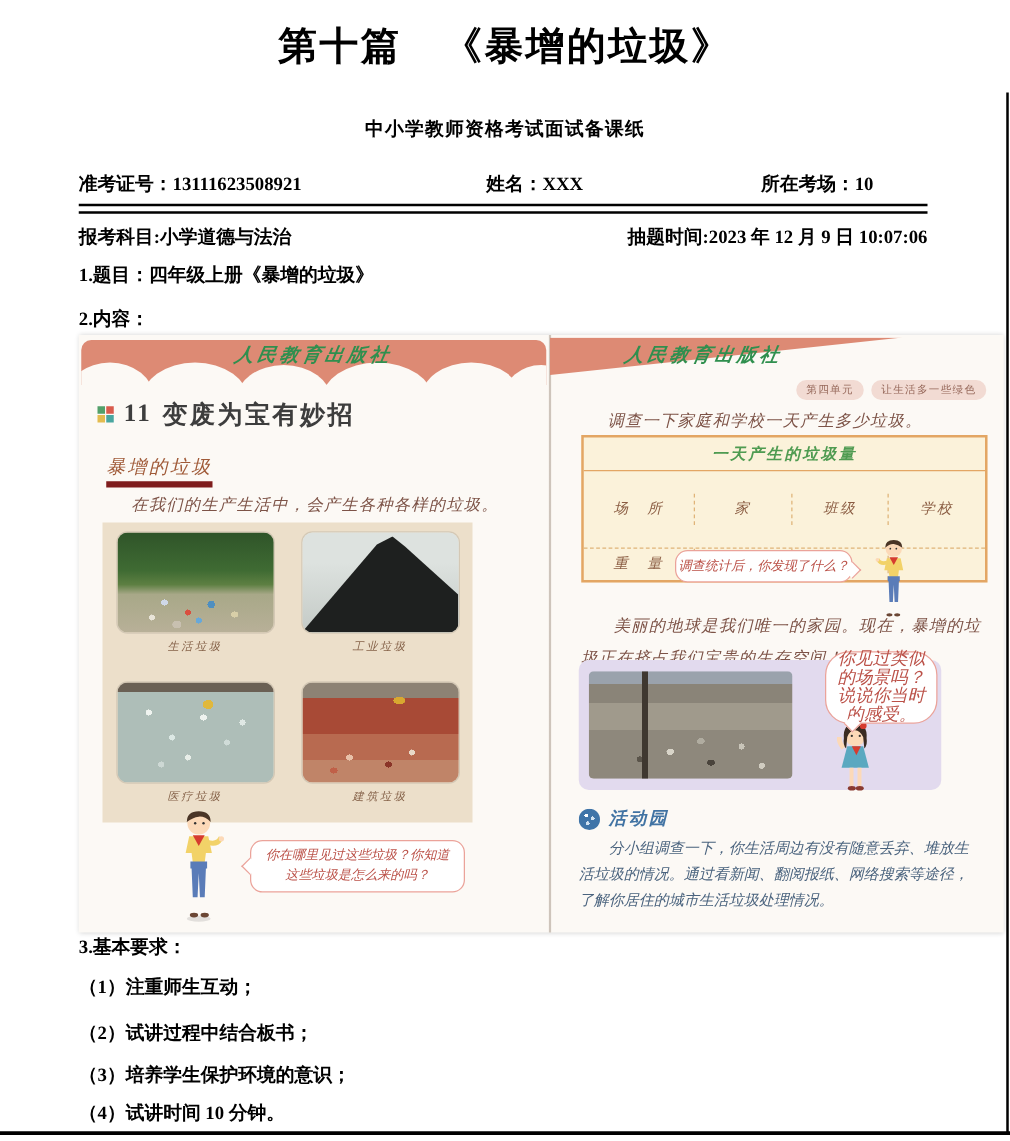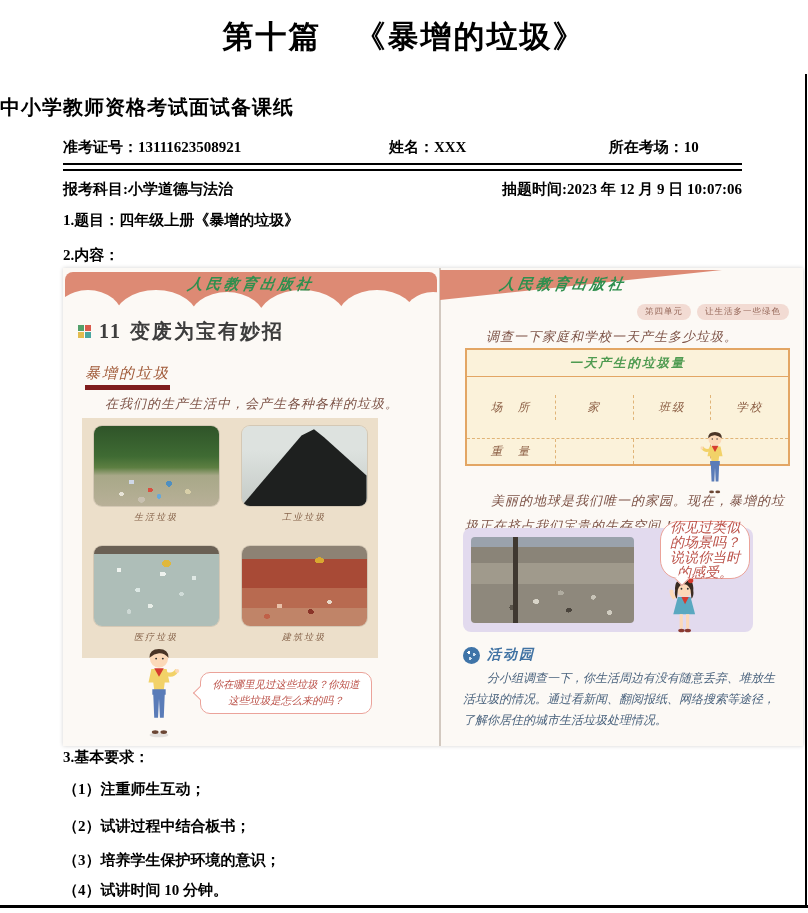--- a/index.html
+++ b/index.html
@@ -3,22 +3,22 @@
 <meta charset="utf-8">
 <style>
   html,body{margin:0;padding:0;background:#fff;}
   .page{position:relative;width:808px;height:913px;background:#fff;overflow:hidden;
         font-family:"Liberation Serif","DejaVu Serif",serif;color:#000;}
   .border-right{position:absolute;top:74px;bottom:5px;right:1px;width:2px;background:#000;}
   .border-bottom{position:absolute;left:0;right:0;bottom:5px;height:3px;background:#000;}
 
   .doc-title{position:absolute;left:0;top:16px;width:100%;text-align:center;
              font-size:31px;font-weight:bold;letter-spacing:2px;}
-  .doc-subtitle{position:absolute;left:0;top:94px;width:100%;
-             font-size:20px;font-weight:bold;letter-spacing:1px;}
+  .doc-subtitle{position:absolute;left:0;top:94px;width:100%;text-align:center;
+             font-size:15px;font-weight:bold;letter-spacing:1px;}
 
   .info-row{position:absolute;left:63px;top:138px;width:679px;display:grid;
             grid-template-columns:48% 26% 26%;font-size:15px;font-weight:bold;}
   .info-row .cell-right{text-align:center;}
   .double-rule{position:absolute;left:63px;top:163px;width:679px;height:4px;
             border-top:2px solid #000;border-bottom:2px solid #000;}
   .row2{position:absolute;left:63px;top:180px;width:679px;display:flex;
             justify-content:space-between;font-size:15px;font-weight:bold;}
   .topic-line{position:absolute;left:63px;top:211px;font-size:15px;font-weight:bold;}
   .content-line{position:absolute;left:63px;top:246px;font-size:15px;font-weight:bold;}
@@ -254,20 +254,24 @@
           <div class="tb-cell">学校</div>
         </div>
         <div class="tb-row">
           <div class="tb-cell">重　量</div>
           <div class="tb-cell"></div>
           <div class="tb-cell"></div>
           <div class="tb-cell"></div>
         </div>
       </div>
 
+      <div class="bubble rp-bubble2">
+        <i class="tail tail-right"></i>
+        <span>调查统计后，你发现了什么？</span>
+      </div>
       <svg class="kid" style="left:258px;top:162px;width:34px;height:66px;transform:scaleX(-1);" viewBox="0 0 44 96">
         <circle cx="22" cy="13" r="9.5" fill="#fcd9b8"></circle>
         <path d="M12 12 Q12 3 22 3 Q32 3 32 12 Q27 7 22 7.5 Q17 8 12 12 Z" fill="#4a3526"></path>
         <circle cx="19" cy="13" r="1" fill="#333"></circle>
           <circle cx="26" cy="13" r="1" fill="#333"></circle>
         <path d="M14 24 h16 l3 14 h-5 l-1 8 h-10 l-1 -8 h-5 z" fill="#f2d268"></path>
         <path d="M30 27 q7 2 9 -3 l3 3 q-4 7 -13 4 z" fill="#f2d268"></path>
         <circle cx="41" cy="26" r="2.2" fill="#fcd9b8"></circle>
         <path d="M17 23 h10 l-5 9 z" fill="#d63b2f"></path>
         <path d="M15 45 h14 v6 h-1 l-1 24 h-4 l-1 -20 l-1 20 h-4 l-1 -24 h-1 z" fill="#5a7cb8"></path>

